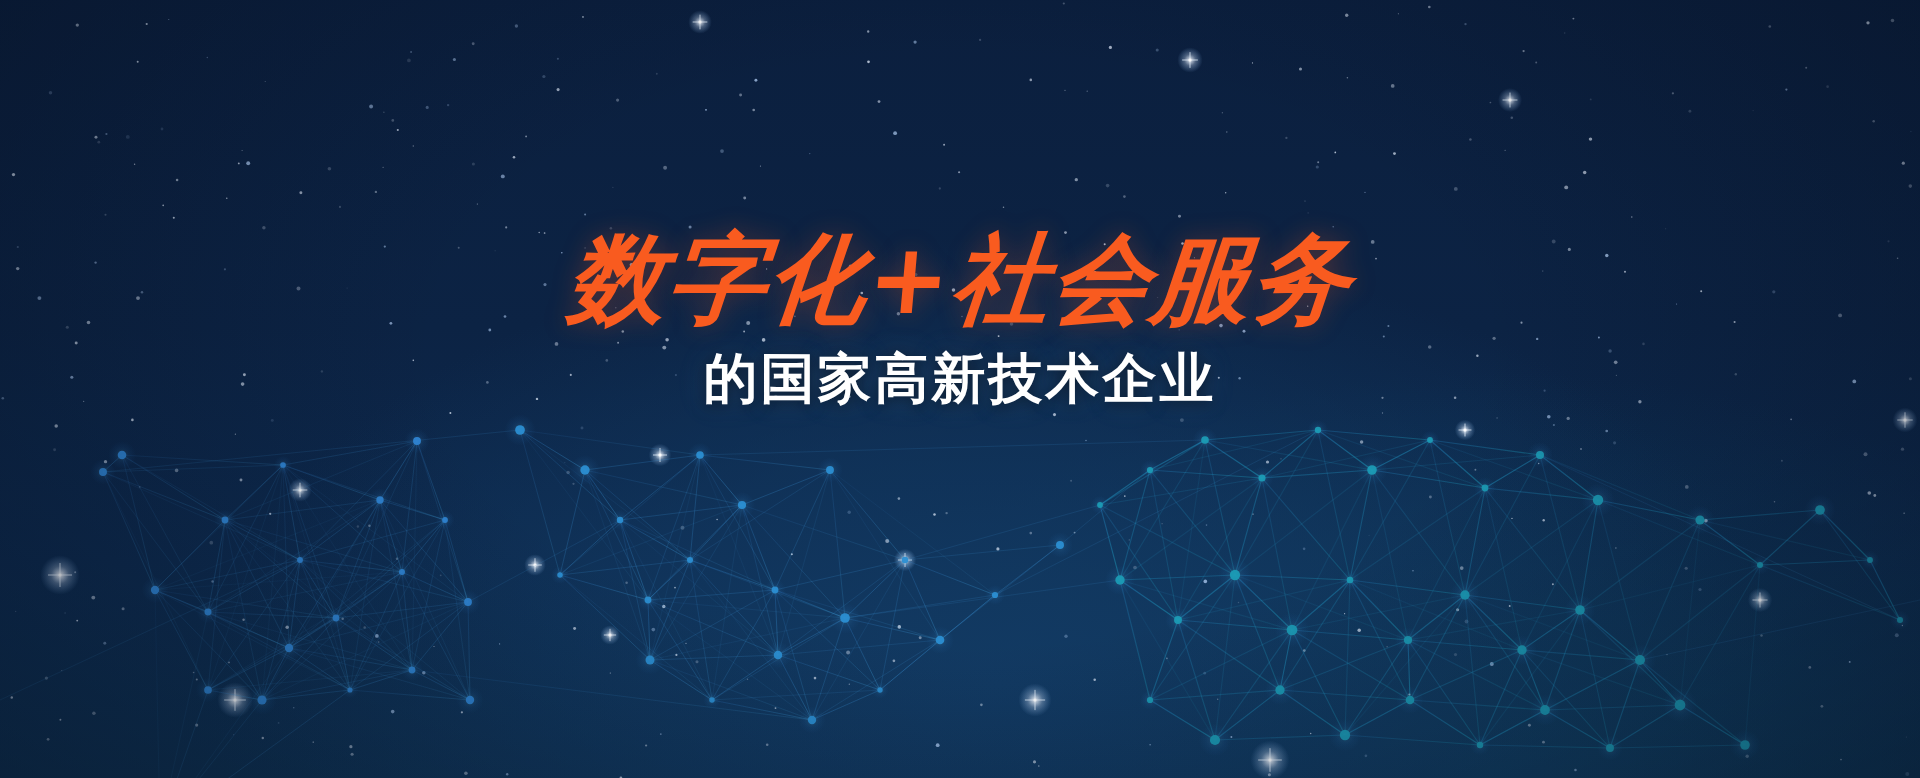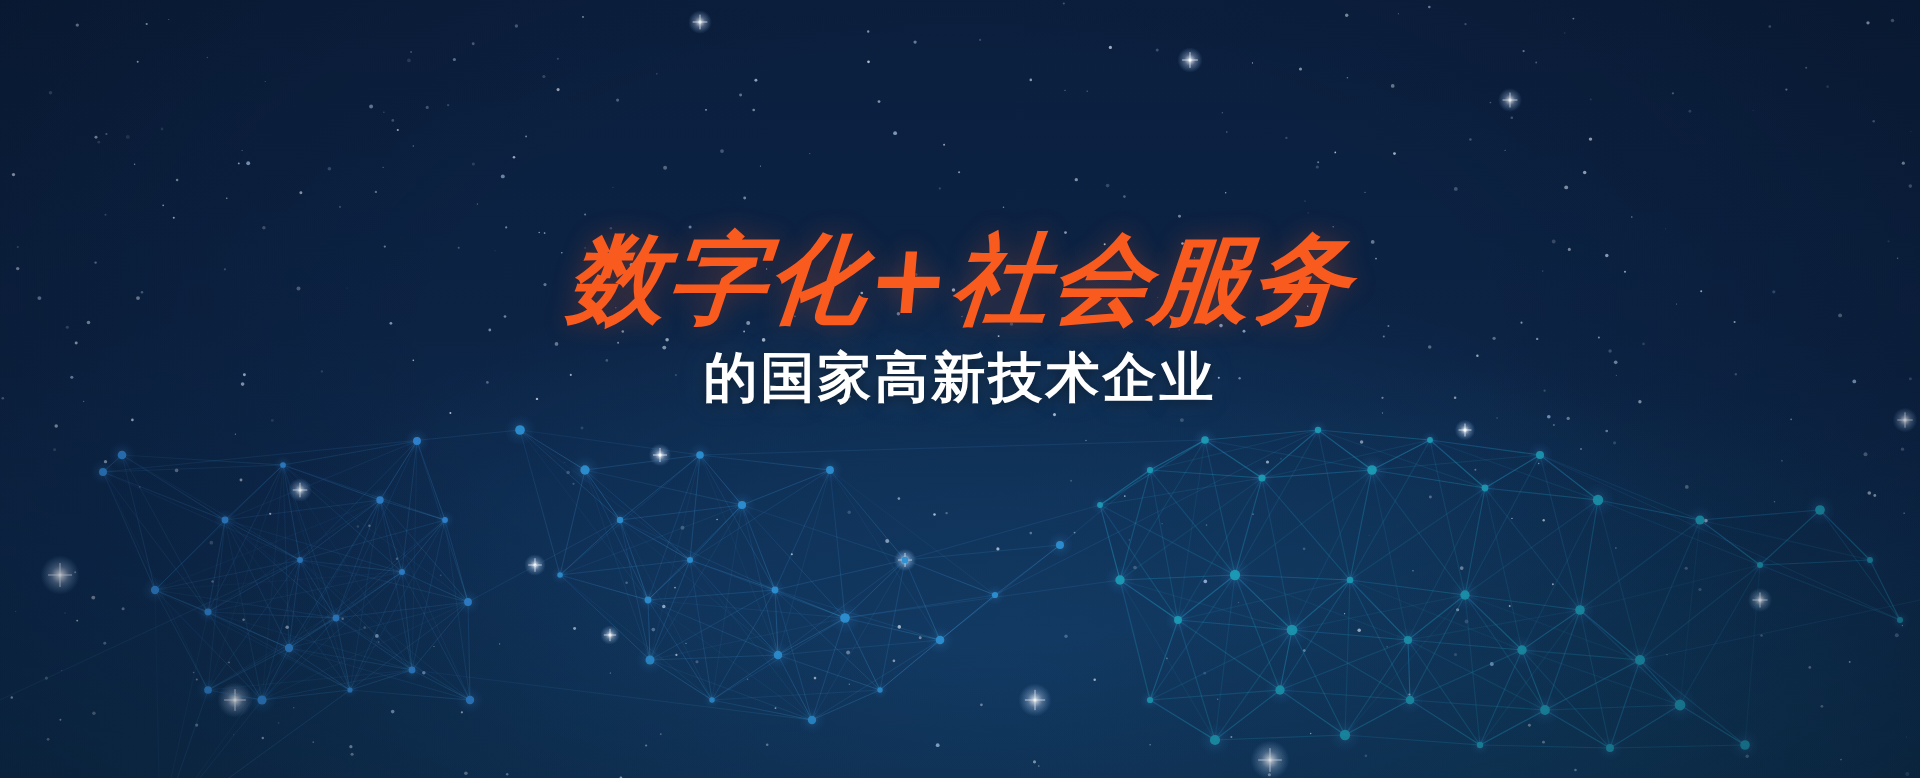--- a/index.html
+++ b/index.html
@@ -57,21 +57,21 @@
     font-weight: 700;
     font-style: italic;
     letter-spacing: 2px;
     color: #f95b1f;
     text-shadow: 0 0 26px rgba(249,91,31,0.28);
     transform: skewX(-5deg);
     white-space: nowrap;
   }
   .subline {
     margin: 14px 0 0 0;
-    font-family: Liberation Serif, serif;
+    font-family: Liberation Sans, sans-serif;
     font-size: 54px;
     line-height: 1.2;
     font-weight: 700;
     letter-spacing: 3px;
     color: #ffffff;
     text-shadow: 0 2px 14px rgba(0,0,0,0.55), 0 0 30px rgba(140,200,255,0.18);
     white-space: nowrap;
   }
 </style>
 </head>

